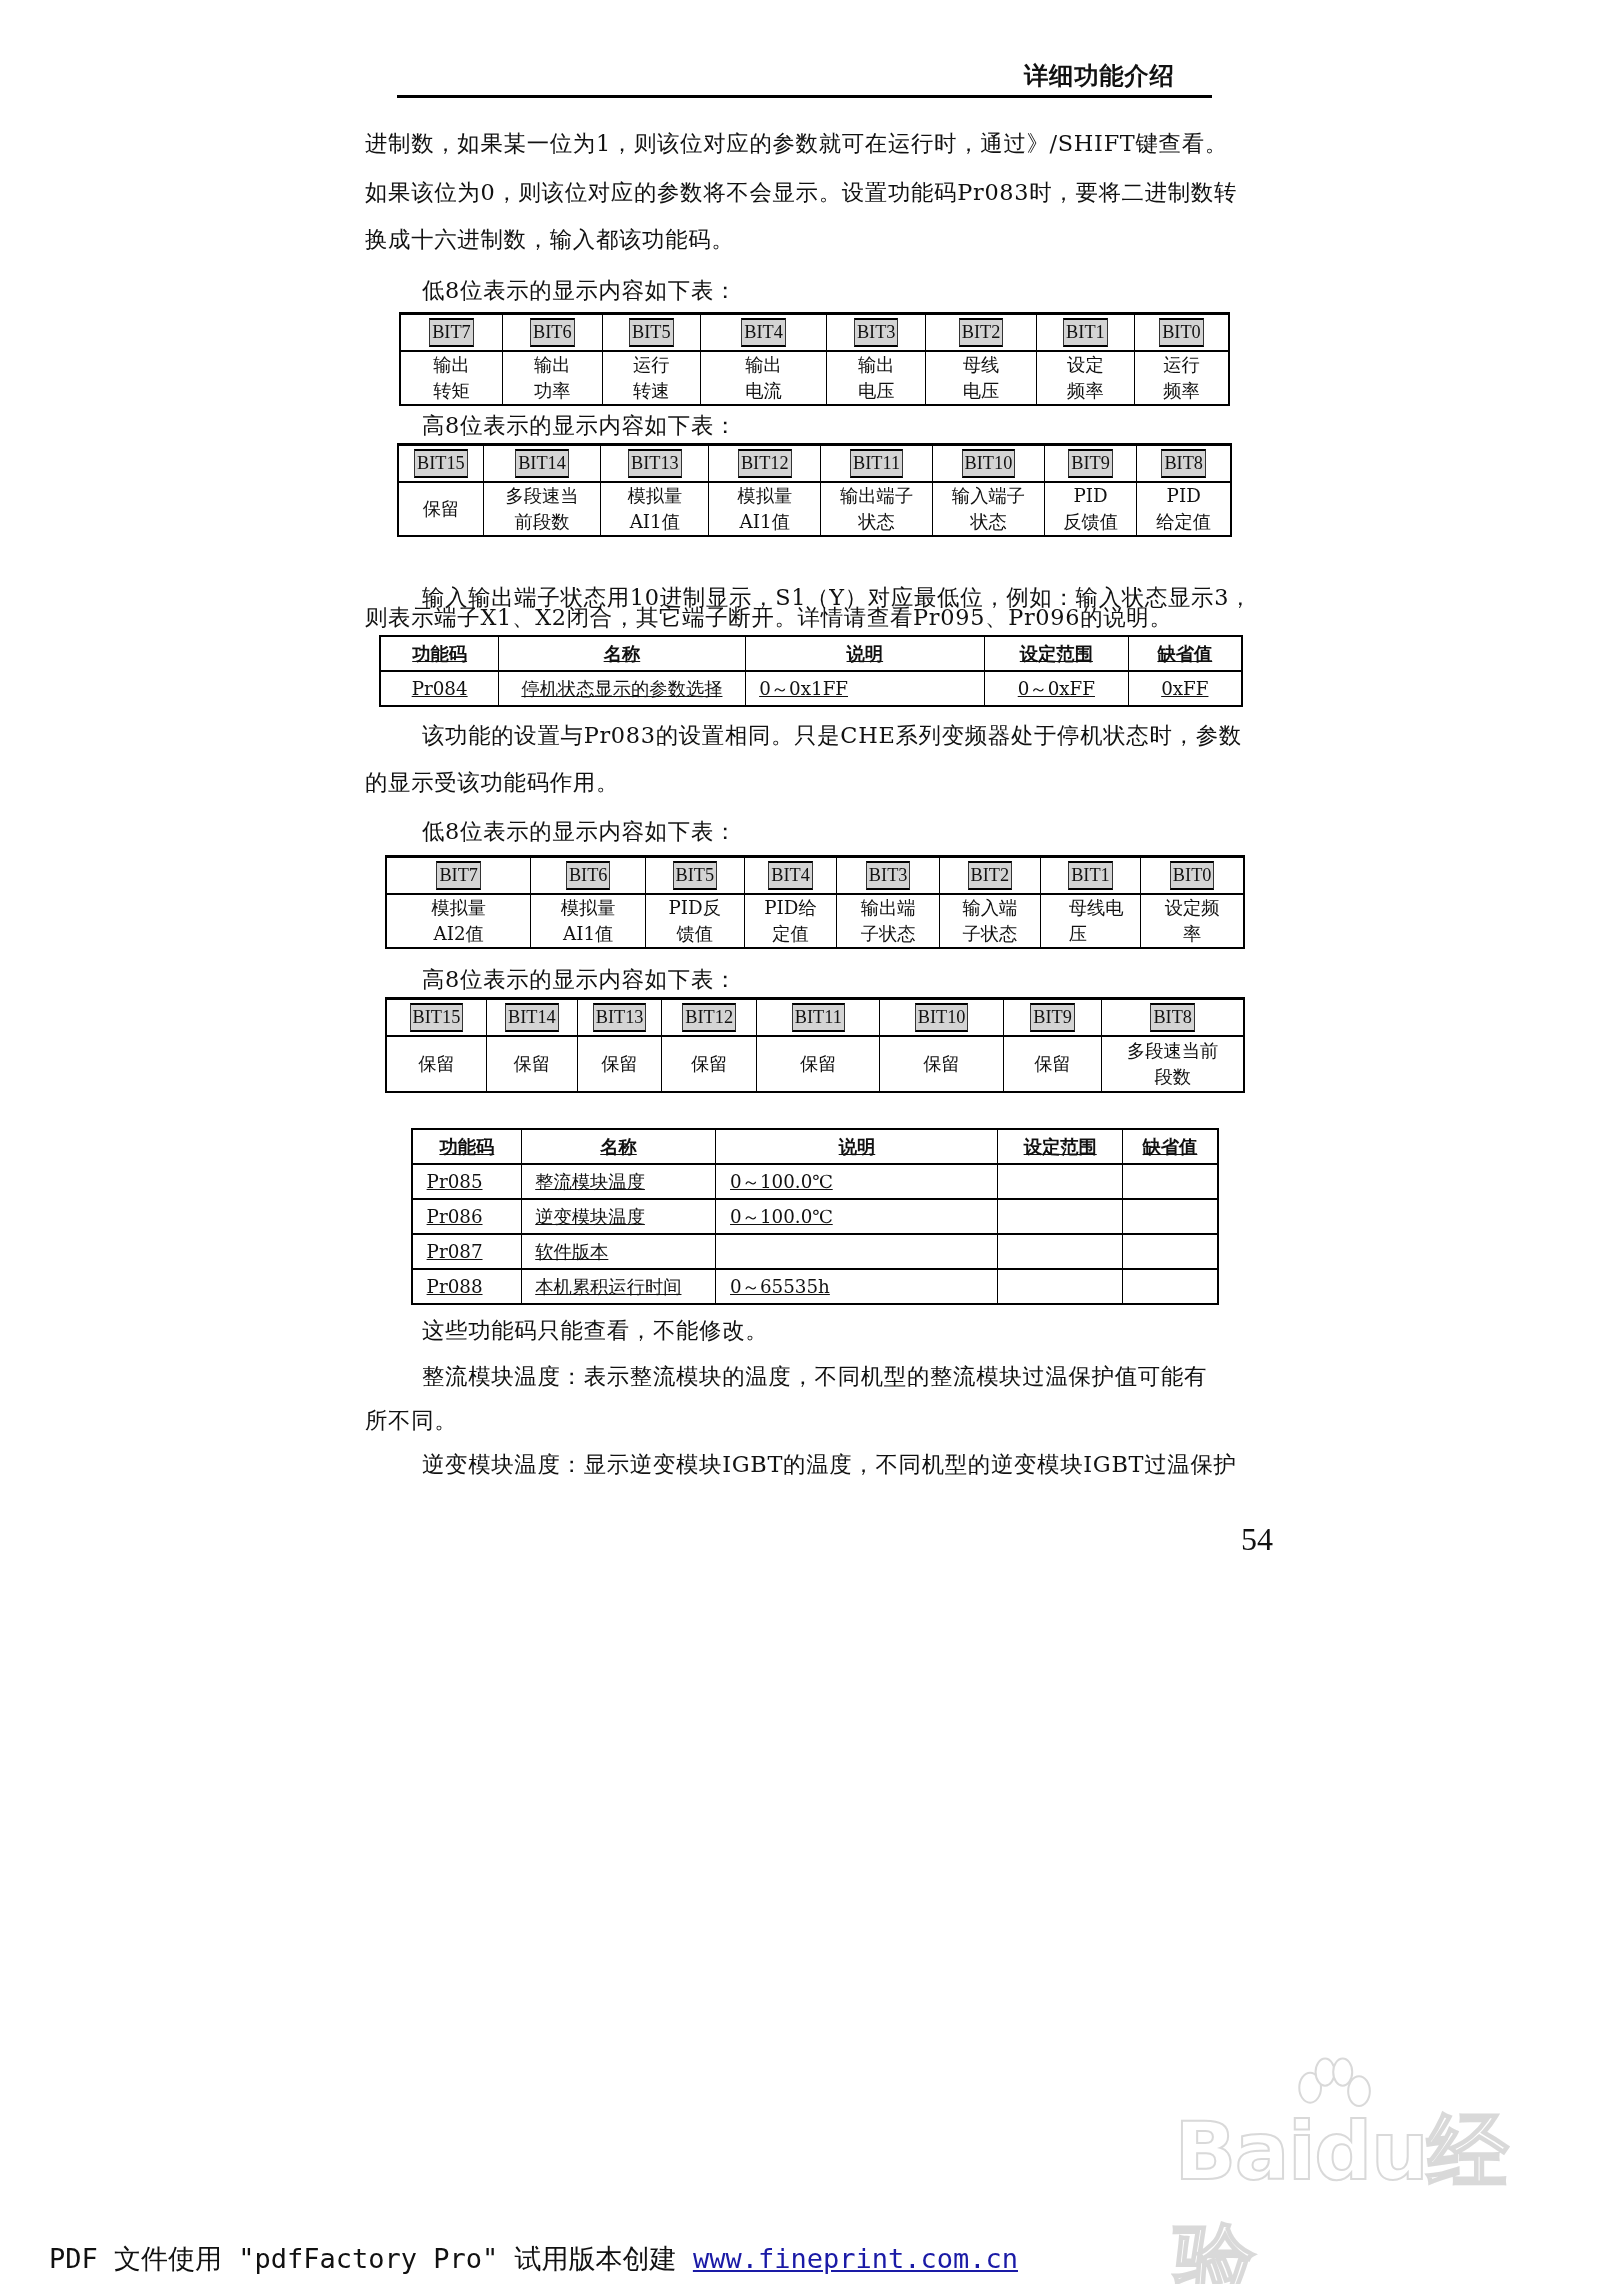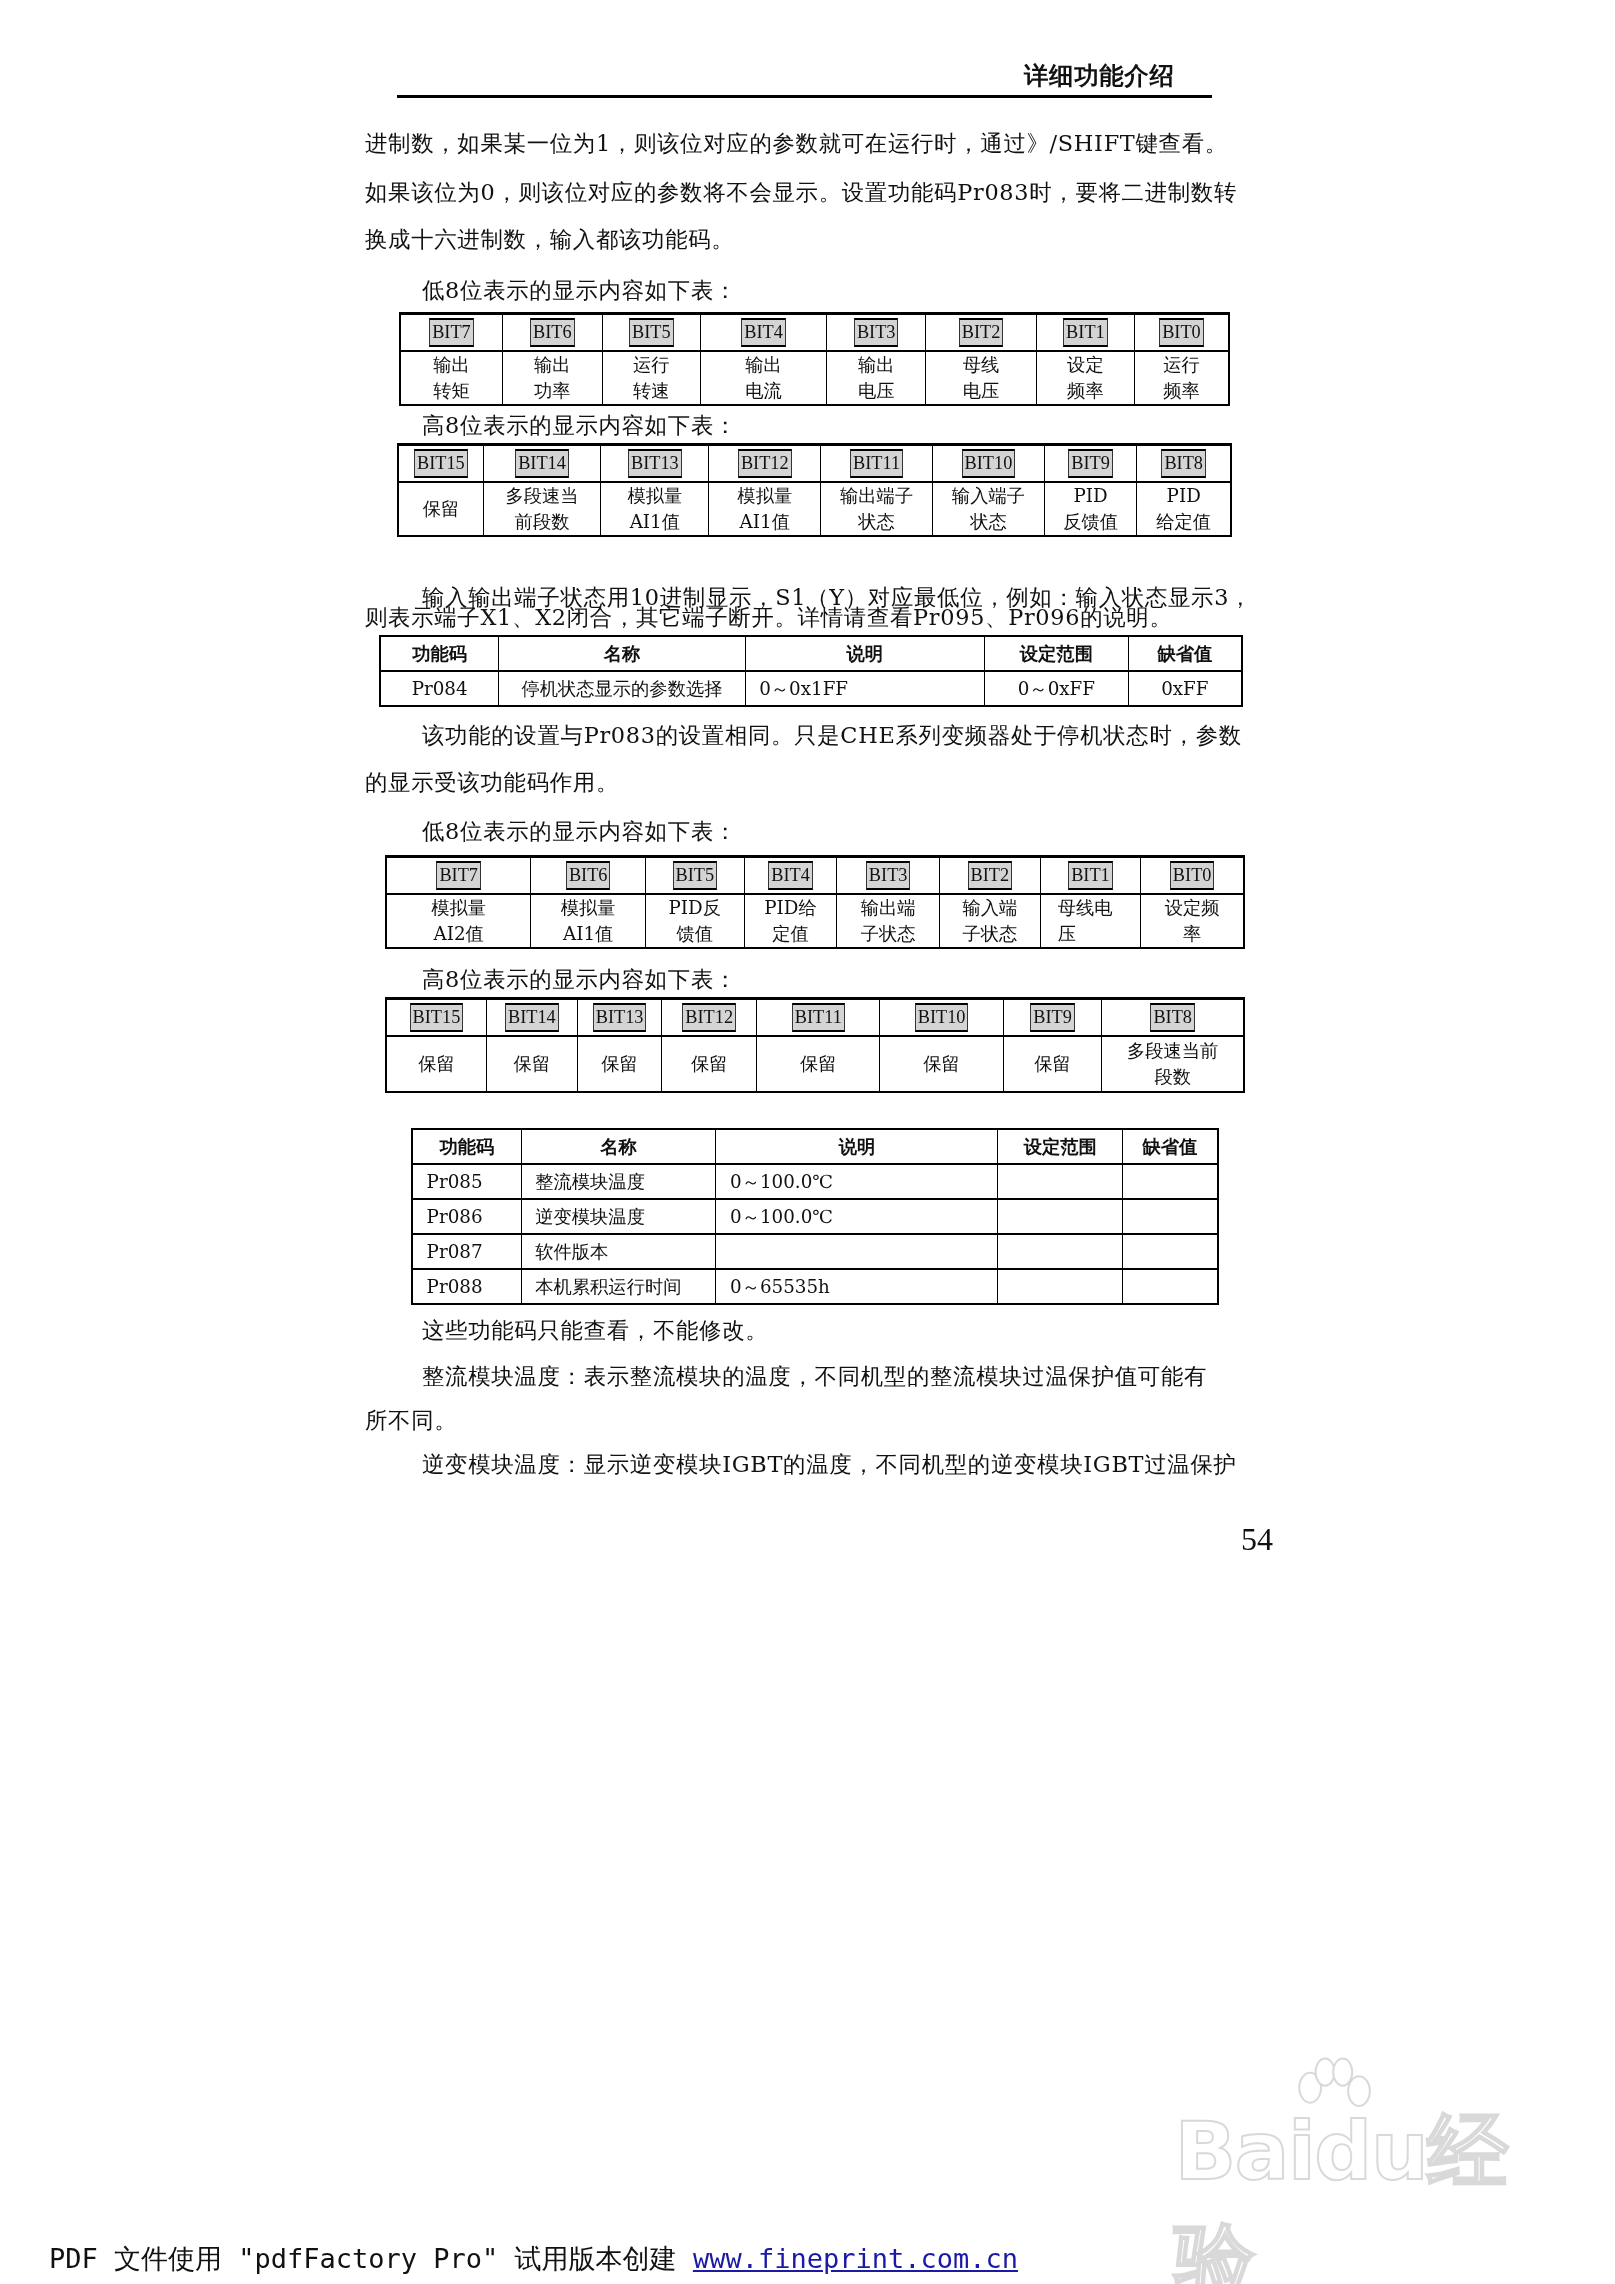--- a/index.html
+++ b/index.html
@@ -15,21 +15,21 @@
                   font-size:18.3px; line-height:26px; padding:0; }
   table.bits tr.top td { border-top:3.4px solid #000; border-bottom:2.7px solid #000; height:35px; }
   table.bits tr.bot td { border-bottom:2.7px solid #000; }
   table.bits td:first-child { border-left:2px solid #000; }
   table.bits td:last-child { border-right:2px solid #000; }
   .bit { display:inline-block; background:#d4d4d4; border:0.7px solid #333; border-top:2.7px solid #000;
          border-bottom:2px solid #000; padding:1.4px 2px; font-size:18.3px; line-height:23px;
          font-family:"Liberation Serif","DejaVu Serif",serif; }
   table.fn td, table.fn th { border:1.4px solid #000; font-size:18.3px; padding:0 13.6px; height:33px; }
   table.fn th { font-family:"DejaVu Sans","Liberation Sans",sans-serif; font-weight:bold; text-align:center; }
-  table.fn { border:2.7px solid #000; }
+  table.fn { border:2.7px solid #000;text-decoration:underline; }
   table.fn tr + tr td { border-top:2.7px solid #000; }
   .c { text-align:center; }
   .l { text-align:left; }
   .pagenum { left:1241px; top:1521px; font-size:32px; font-family:"Liberation Serif",serif; }
   .footer { left:49px; top:2241px; font-size:27px; font-family:"DejaVu Sans Mono","Liberation Mono",monospace; white-space:nowrap; }
   .footer a { color:#1a1aa6; text-decoration:underline; }
   .wm { left:1154px; top:2057px; width:380px; height:156px; opacity:0.55; }
   .wm-brand { position:absolute; left:20.4px; top:41px; font-family:"DejaVu Sans","Liberation Sans",sans-serif;
               font-weight:bold; font-size:81px; color:#fff; -webkit-text-stroke:2px #bbb; letter-spacing:-1.4px; }
   .wm-url { position:absolute; left:13.6px; top:119px; font-family:"DejaVu Sans","Liberation Sans",sans-serif;
@@ -203,21 +203,21 @@
           <div>定值</div>
         </td>
     <td>
           <div>输出端</div>
           <div>子状态</div>
         </td>
     <td>
           <div>输入端</div>
           <div>子状态</div>
         </td>
-    <td style="text-align:left;padding-left:17px">
+    <td style="text-align:left;padding-left:28px">
           <div>母线电</div>
           <div>压</div>
         </td>
     <td>
           <div>设定频</div>
           <div>率</div>
         </td>
   </tr>
 </tbody>
   </table>

